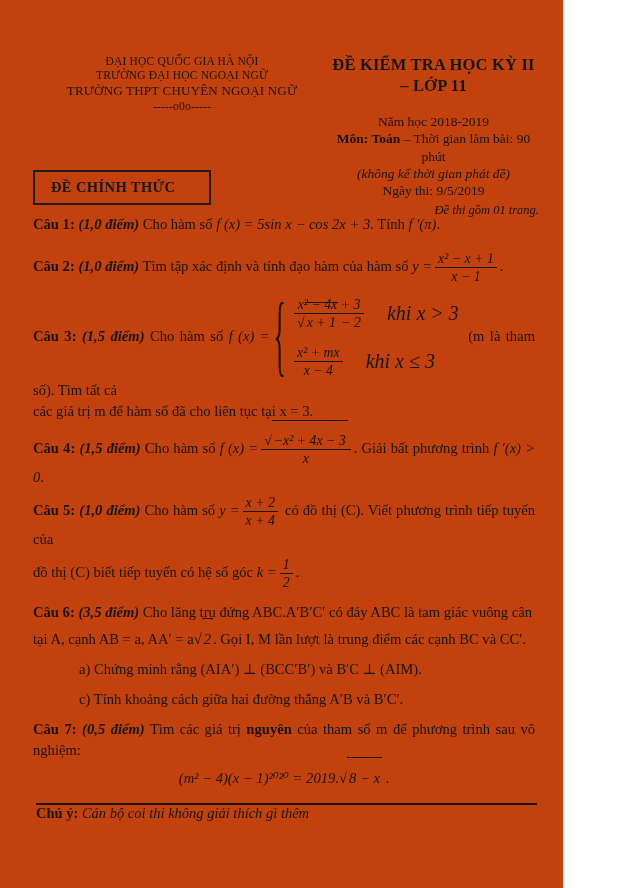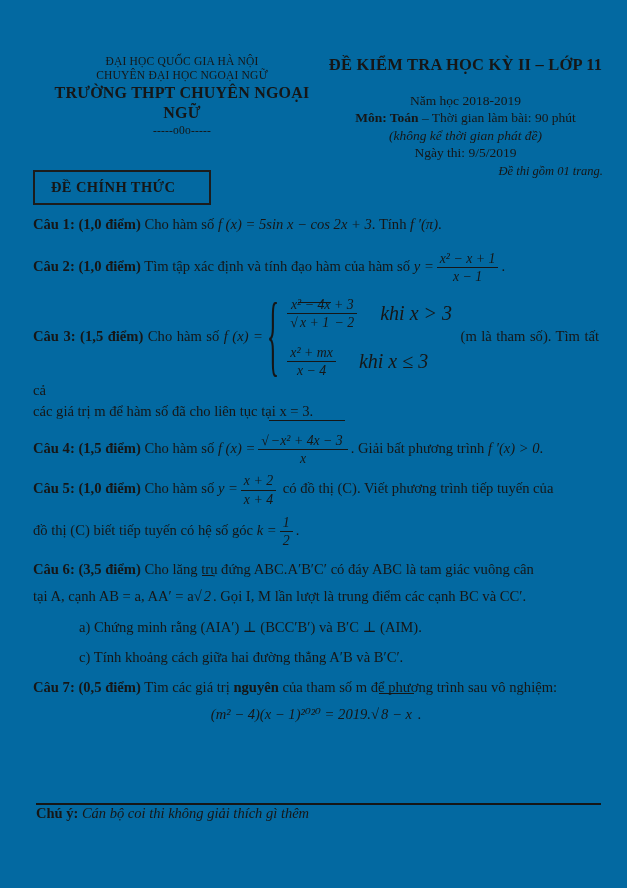--- a/index.html
+++ b/index.html
@@ -1,39 +1,39 @@
 <!DOCTYPE html>
 <html><head>
 <meta charset="utf-8">
 <style>
   html,body{margin:0;padding:0;background:#ffffff;}
   .page{
-    position:relative;width:627px;height:888px;background:#0369a1;
+    position:relative;width:563px;height:888px;background:#c2410c;
     font-family:"Liberation Serif","DejaVu Serif",serif;color:#161616;
     overflow:hidden;
   }
   .it{font-style:italic;}
   .b{font-weight:700;}
   
   .header{position:absolute;top:54px;left:36px;right:24px;display:flex;}
   .h-left{width:292px;text-align:center;font-size:11.5px;line-height:1.25;letter-spacing:.2px;}
-  .h-left .l3{font-weight:700;font-size:16px;}
+  .h-left .l3{font-weight:400;font-size:13px;}
   .h-right{flex:1;text-align:center;font-size:13.5px;line-height:1.28;}
   .h-right .title{font-weight:700;font-size:16.5px;letter-spacing:.2px;margin-bottom:17px;}
   .h-right .pages{text-align:right;font-size:12.5px;margin-top:2px;font-style:italic;}
   
   .stamp{
     position:absolute;top:170px;left:33px;border:2px solid #1c1c1c;
     padding:7px 34px 7px 16px;font-weight:700;font-size:14.5px;letter-spacing:.4px;
   }
   
   .bodytext{position:absolute;top:214px;left:33px;right:28px;font-size:14.6px;line-height:1.45;text-align:justify;}
   .q{margin:0;}
   .qlabel{font-weight:700;}
-  .pts{font-weight:700;}
+  .pts{font-weight:700;font-style:italic;}
   .m{font-style:italic;}
   
   .frac{display:inline-block;vertical-align:middle;text-align:center;line-height:1.25;margin:0 3px;font-style:italic;font-size:13.8px;}
   .frac .num{display:block;border-bottom:1.2px solid #161616;padding:0 3px;}
   .frac .den{display:block;padding:0 3px;}
   
   .sq{white-space:nowrap;font-style:italic;}
   .ovl{border-top:1.2px solid #161616;padding:12px 2px;}
   
   .piecewise{display:inline-flex;align-items:center;vertical-align:middle;margin:0 4px;}
@@ -53,21 +53,21 @@
   }
 </style>
 </head>
 <body>
 
 <div class="page">
 
   <div class="header">
     <div class="h-left">
       <div>ĐẠI HỌC QUỐC GIA HÀ NỘI</div>
-      <div>CHUYÊN ĐẠI HỌC NGOẠI NGỮ</div>
+      <div>TRƯỜNG ĐẠI HỌC NGOẠI NGỮ</div>
       <div class="l3">TRƯỜNG THPT CHUYÊN NGOẠI NGỮ</div>
       <div>-----o0o-----</div>
     </div>
     <div class="h-right">
       <div class="title">ĐỀ KIỂM TRA HỌC KỲ II – LỚP 11</div>
       <div>Năm học 2018-2019</div>
       <div><span class="b">Môn: Toán</span><span> – Thời gian làm bài: 90 phút</span></div>
       <div class="it">(không kể thời gian phát đề)</div>
       <div>Ngày thi: 9/5/2019</div>
       <div class="pages">Đề thi gồm 01 trang.</div>

